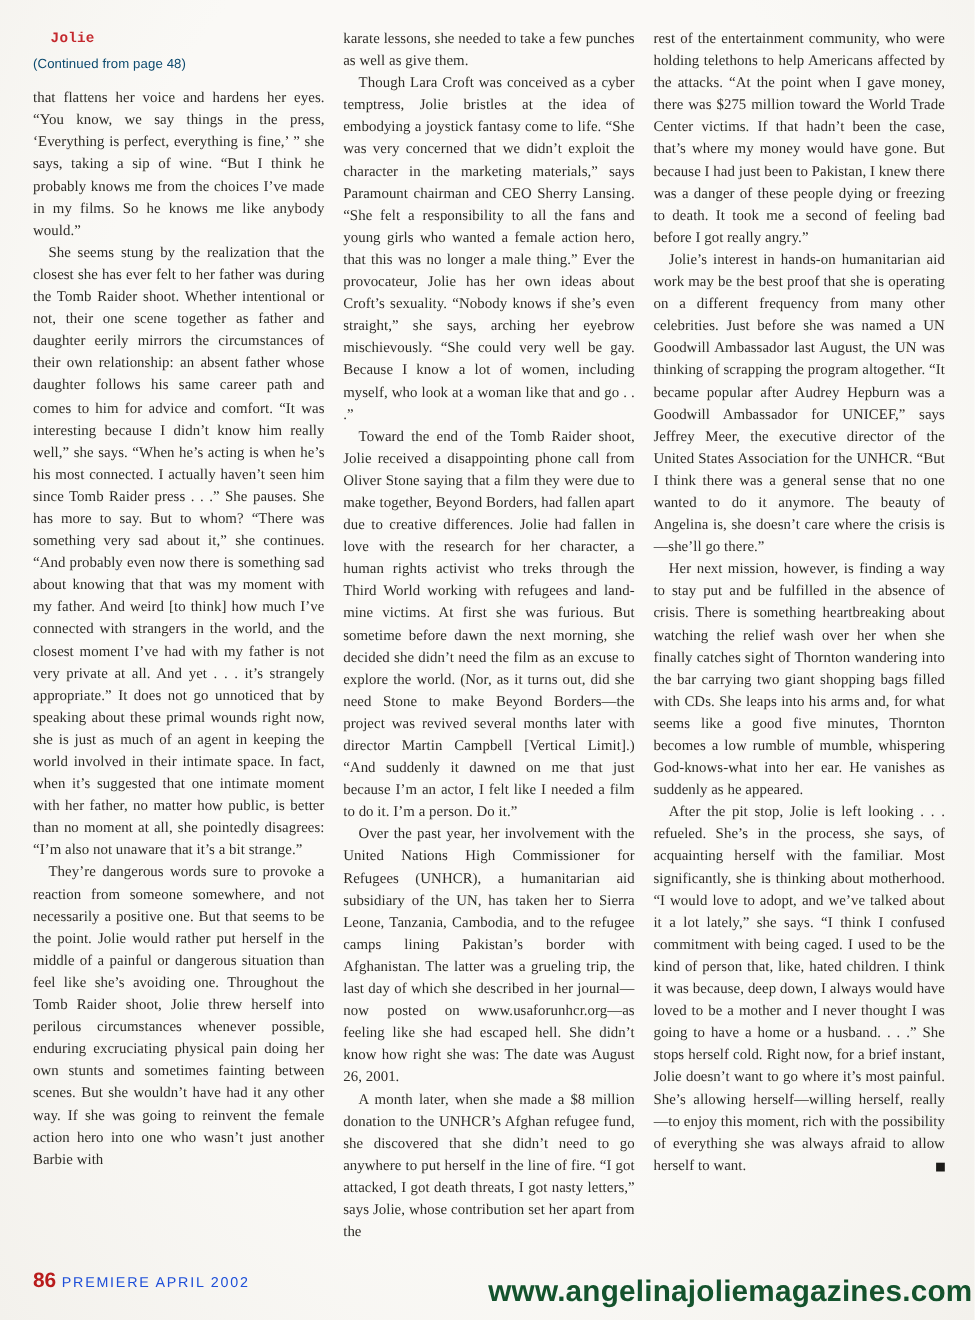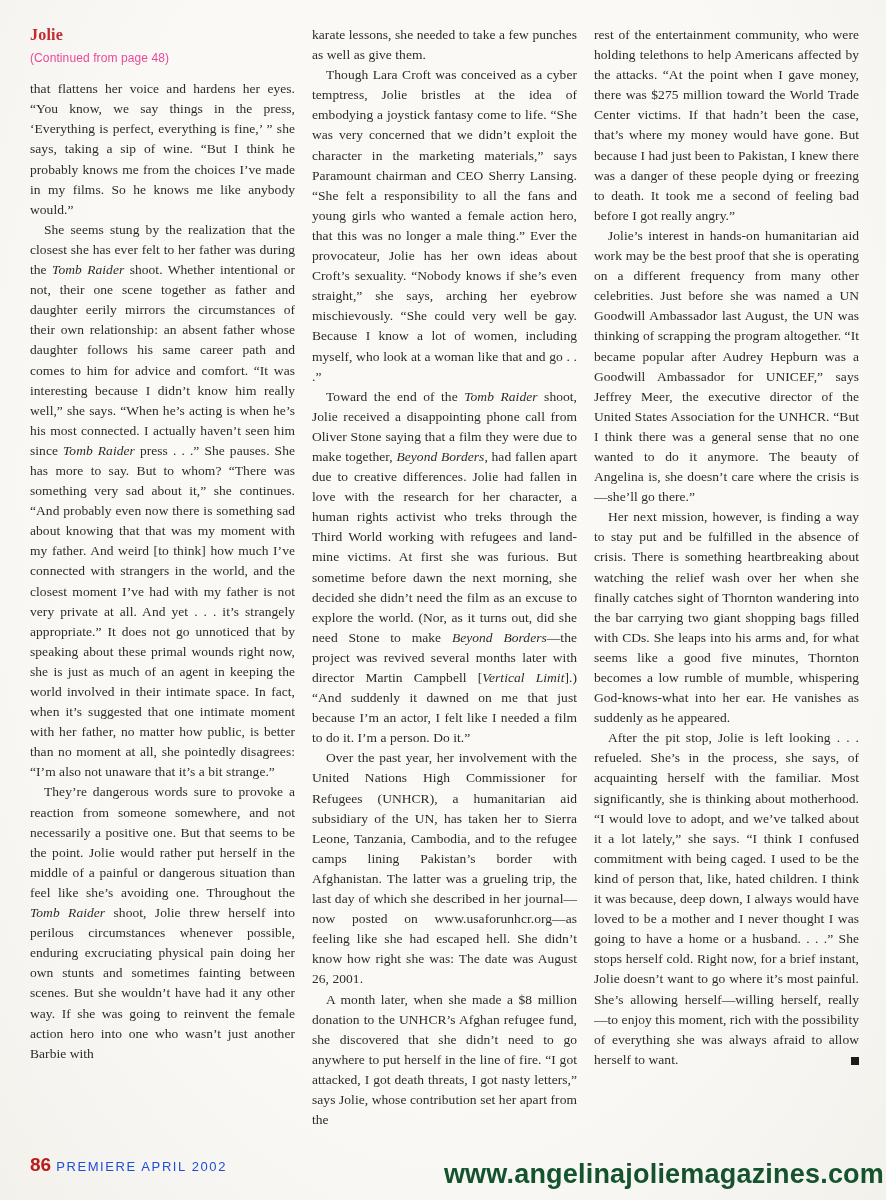--- a/index.html
+++ b/index.html
@@ -22,35 +22,36 @@
     width: 265px;
     min-width: 265px;
     overflow: hidden;
     font-size: 13.5px;
     line-height: 20.1px;
     text-align: justify;
     letter-spacing: 0.05px;
   }
   .article-header { margin-bottom: 11px; }
   .article-title {
-    font-family: Liberation Serif, serif;
+    font-family: Liberation Mono, monospace;
     font-weight: 700;
-    font-size: 16px;
+    font-size: 13px;
     letter-spacing: 0.2px;
+    margin-left: 16px;
   }
   .continued {
     font-family: "Liberation Sans", sans-serif;
     font-size: 12px;
-    color: #ec4899;
+    color: #0c4a6e;
     margin-top: 3px;
     letter-spacing: 0.1px;
   }
   .para { margin: 0; }
   .para.indent { text-indent: 14px; }
-  .it { font-style: italic; }
+  .it { }
   .endmark {
     display: inline-block;
     width: 8px; height: 8px;
     background: #1c1b18;
     float: right;
     margin-top: 7px;
   }
   .footer-left {
     position: absolute;
     left: 30px;

